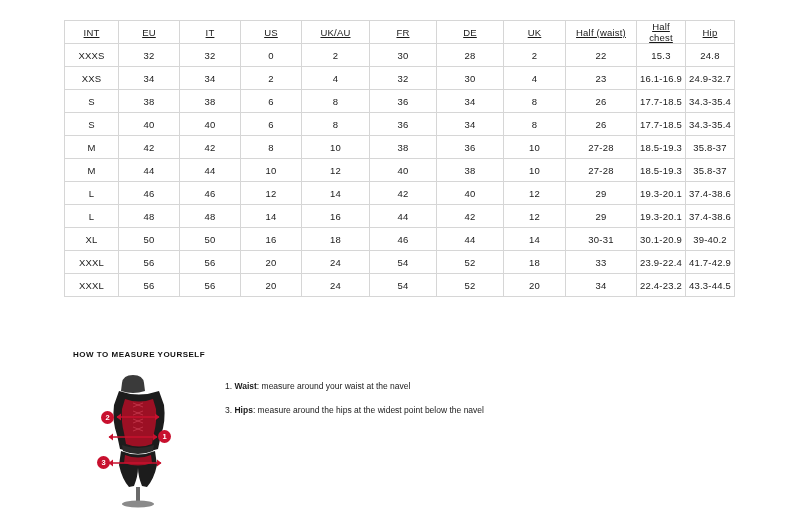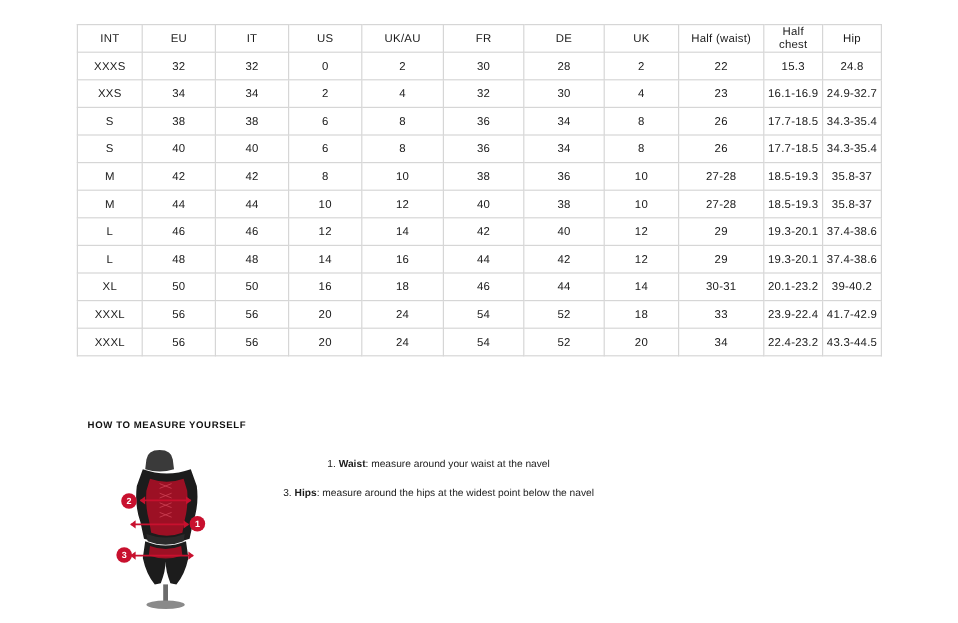--- a/index.html
+++ b/index.html
@@ -40,20 +40,21 @@
     vertical-align: middle;
     font-size: 9.5px;
     font-weight: normal;
     color: #1a1a1a;
     padding: 0 2px;
     letter-spacing: 0.2px;
   }
   table.size-table thead td {
     font-size: 9.5px;
     color: #1a1a1a;
+    text-decoration: underline;
   }
   
   col.c0 { width: 54px; }
   col.c1 { width: 61px; }
   col.c2 { width: 61px; }
   col.c3 { width: 61px; }
   col.c4 { width: 68px; }
   col.c5 { width: 67px; }
   col.c6 { width: 67px; }
   col.c7 { width: 62px; }
@@ -80,23 +81,22 @@
     display: flex;
     align-items: flex-start;
   }
   .figure-box {
     position: relative;
     width: 130px;
     height: 140px;
     flex: 0 0 130px;
   }
   .steps {
-    margin-left: 33px;
+    margin-left: 22px;
     padding-top: 12px;
-    text-align: center;
   }
   .step {
     font-size: 8.5px;
     color: #1a1a1a;
     line-height: 1.35;
     margin-bottom: 13px;
     white-space: nowrap;
   }
   .step b {
     font-weight: bold;
@@ -270,21 +270,21 @@
         <tr>
           <td>XL</td>
           <td>50</td>
           <td>50</td>
           <td>16</td>
           <td>18</td>
           <td>46</td>
           <td>44</td>
           <td>14</td>
           <td>30-31</td>
-          <td>20.1-23.2</td>
+          <td>30.1-20.9</td>
           <td>39-40.2</td>
         </tr>
         <tr>
           <td>XXXL</td>
           <td>56</td>
           <td>56</td>
           <td>20</td>
           <td>24</td>
           <td>54</td>
           <td>52</td>

